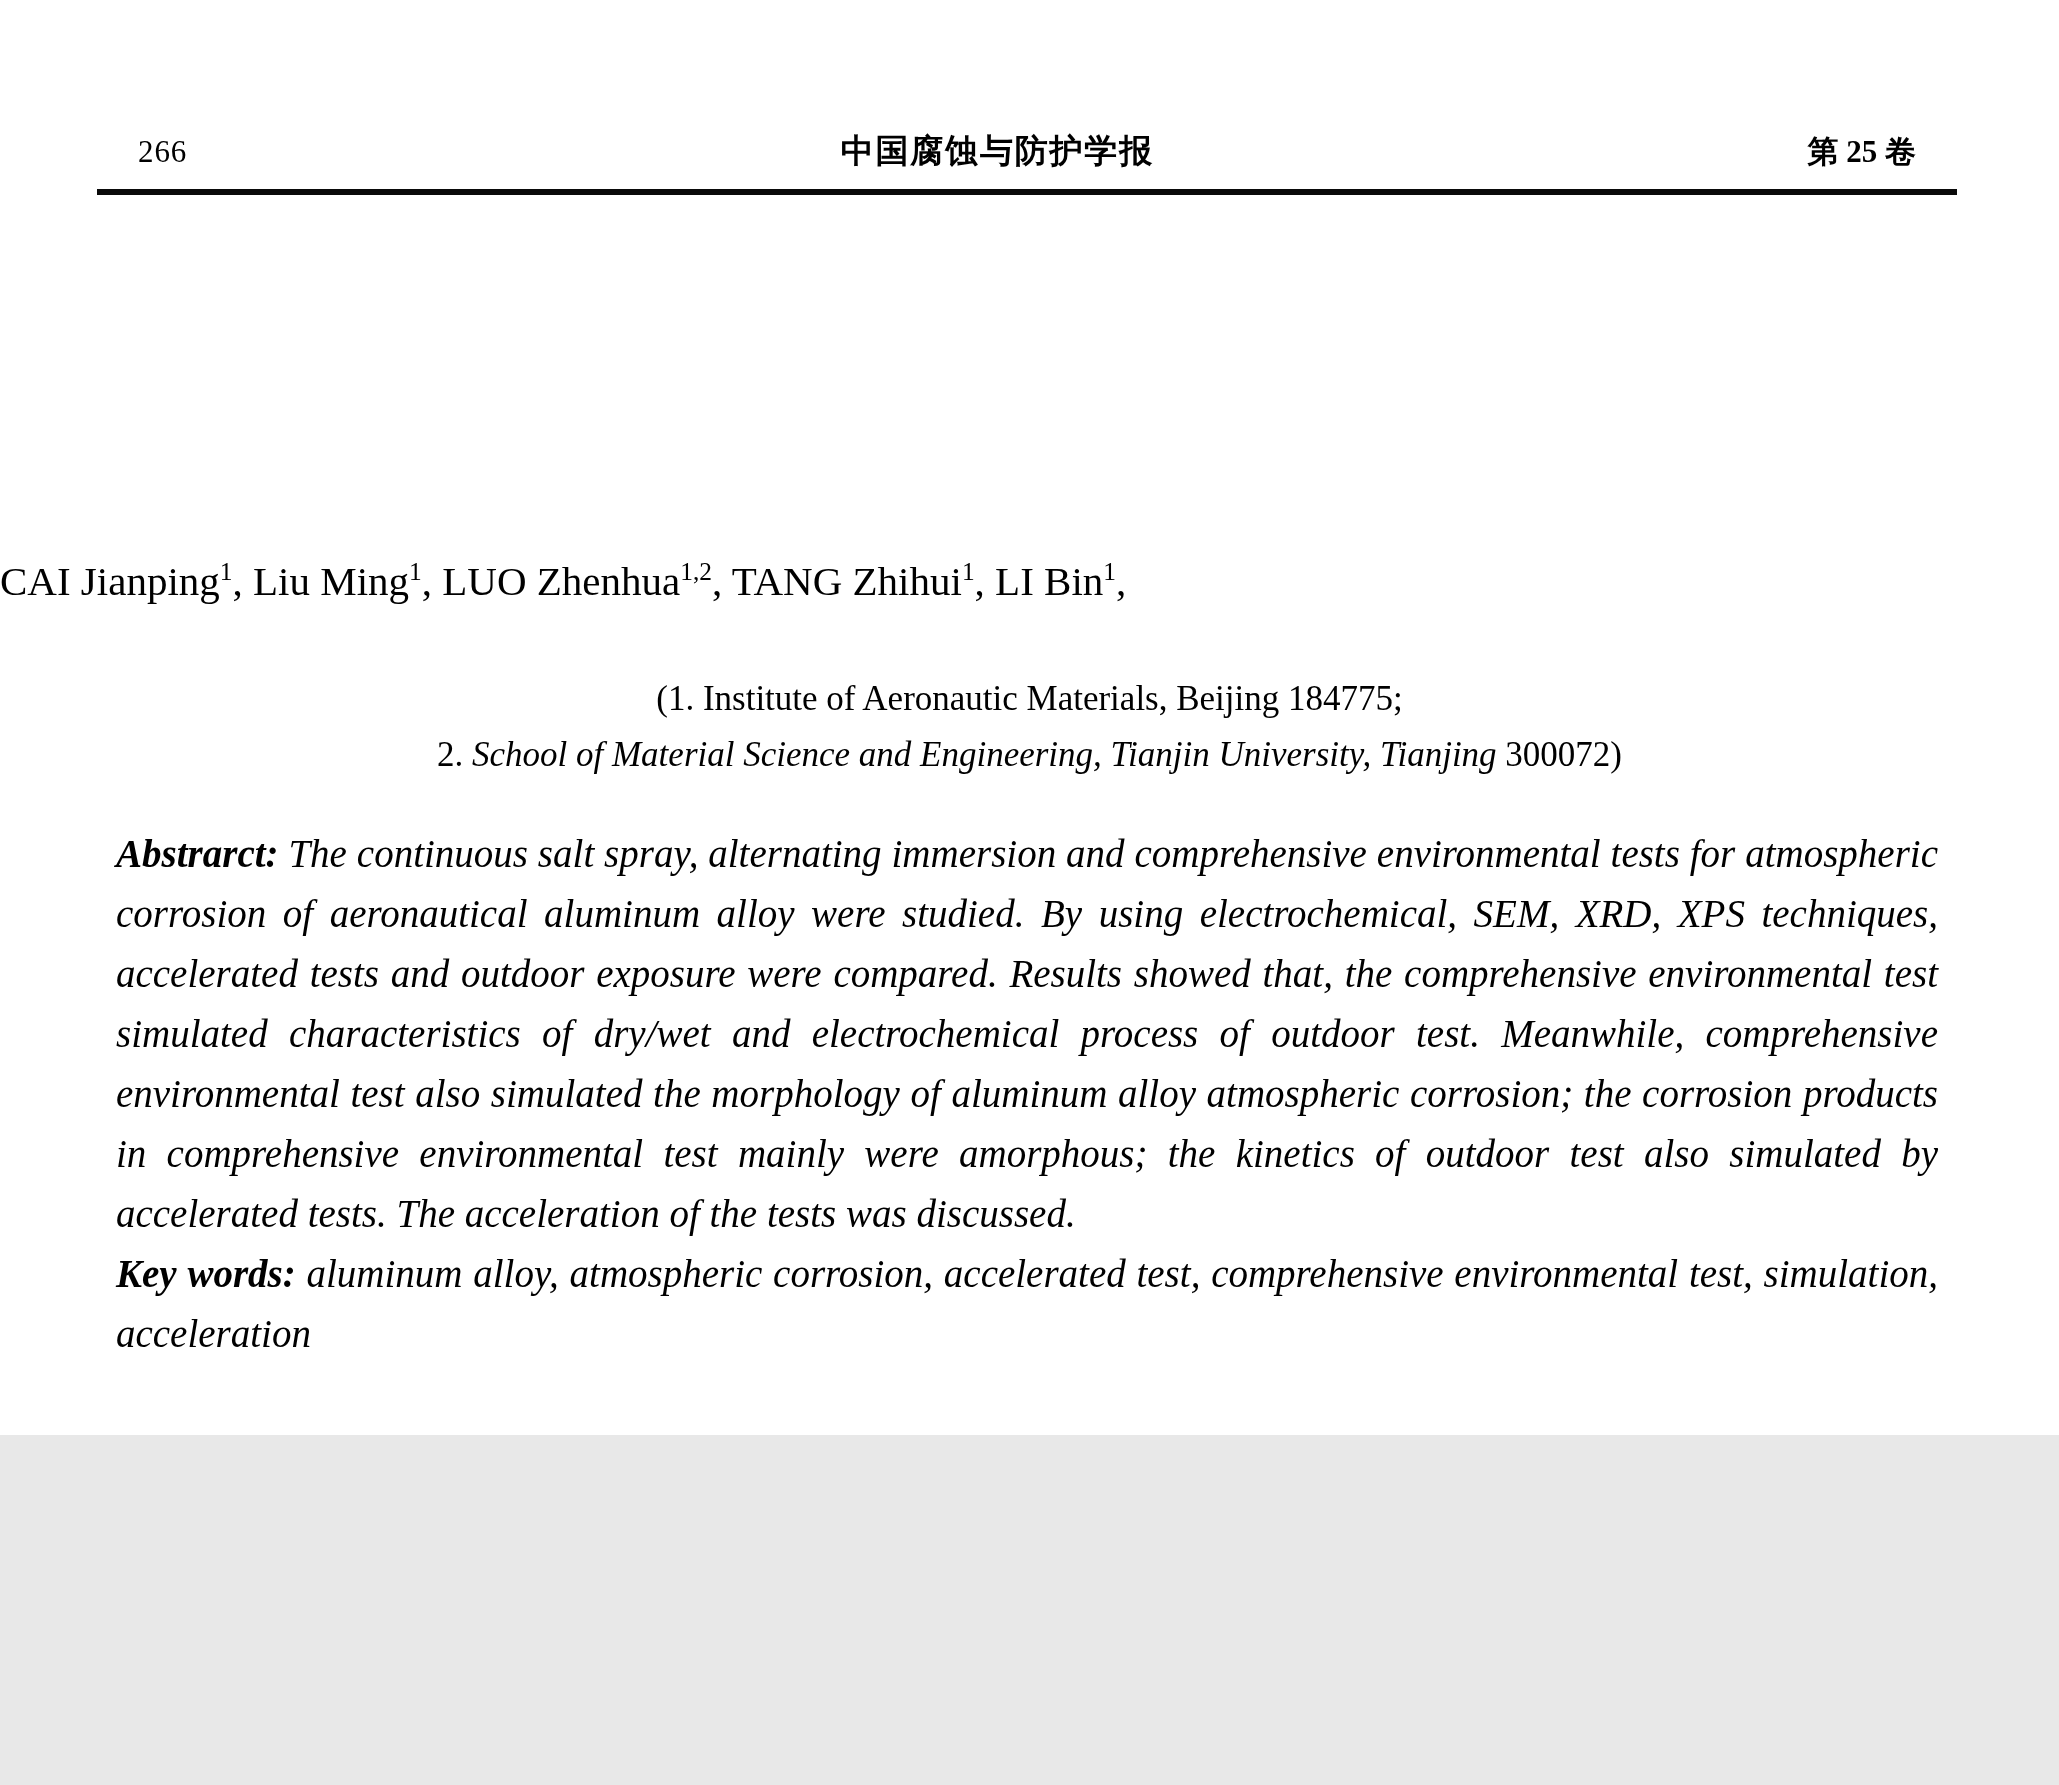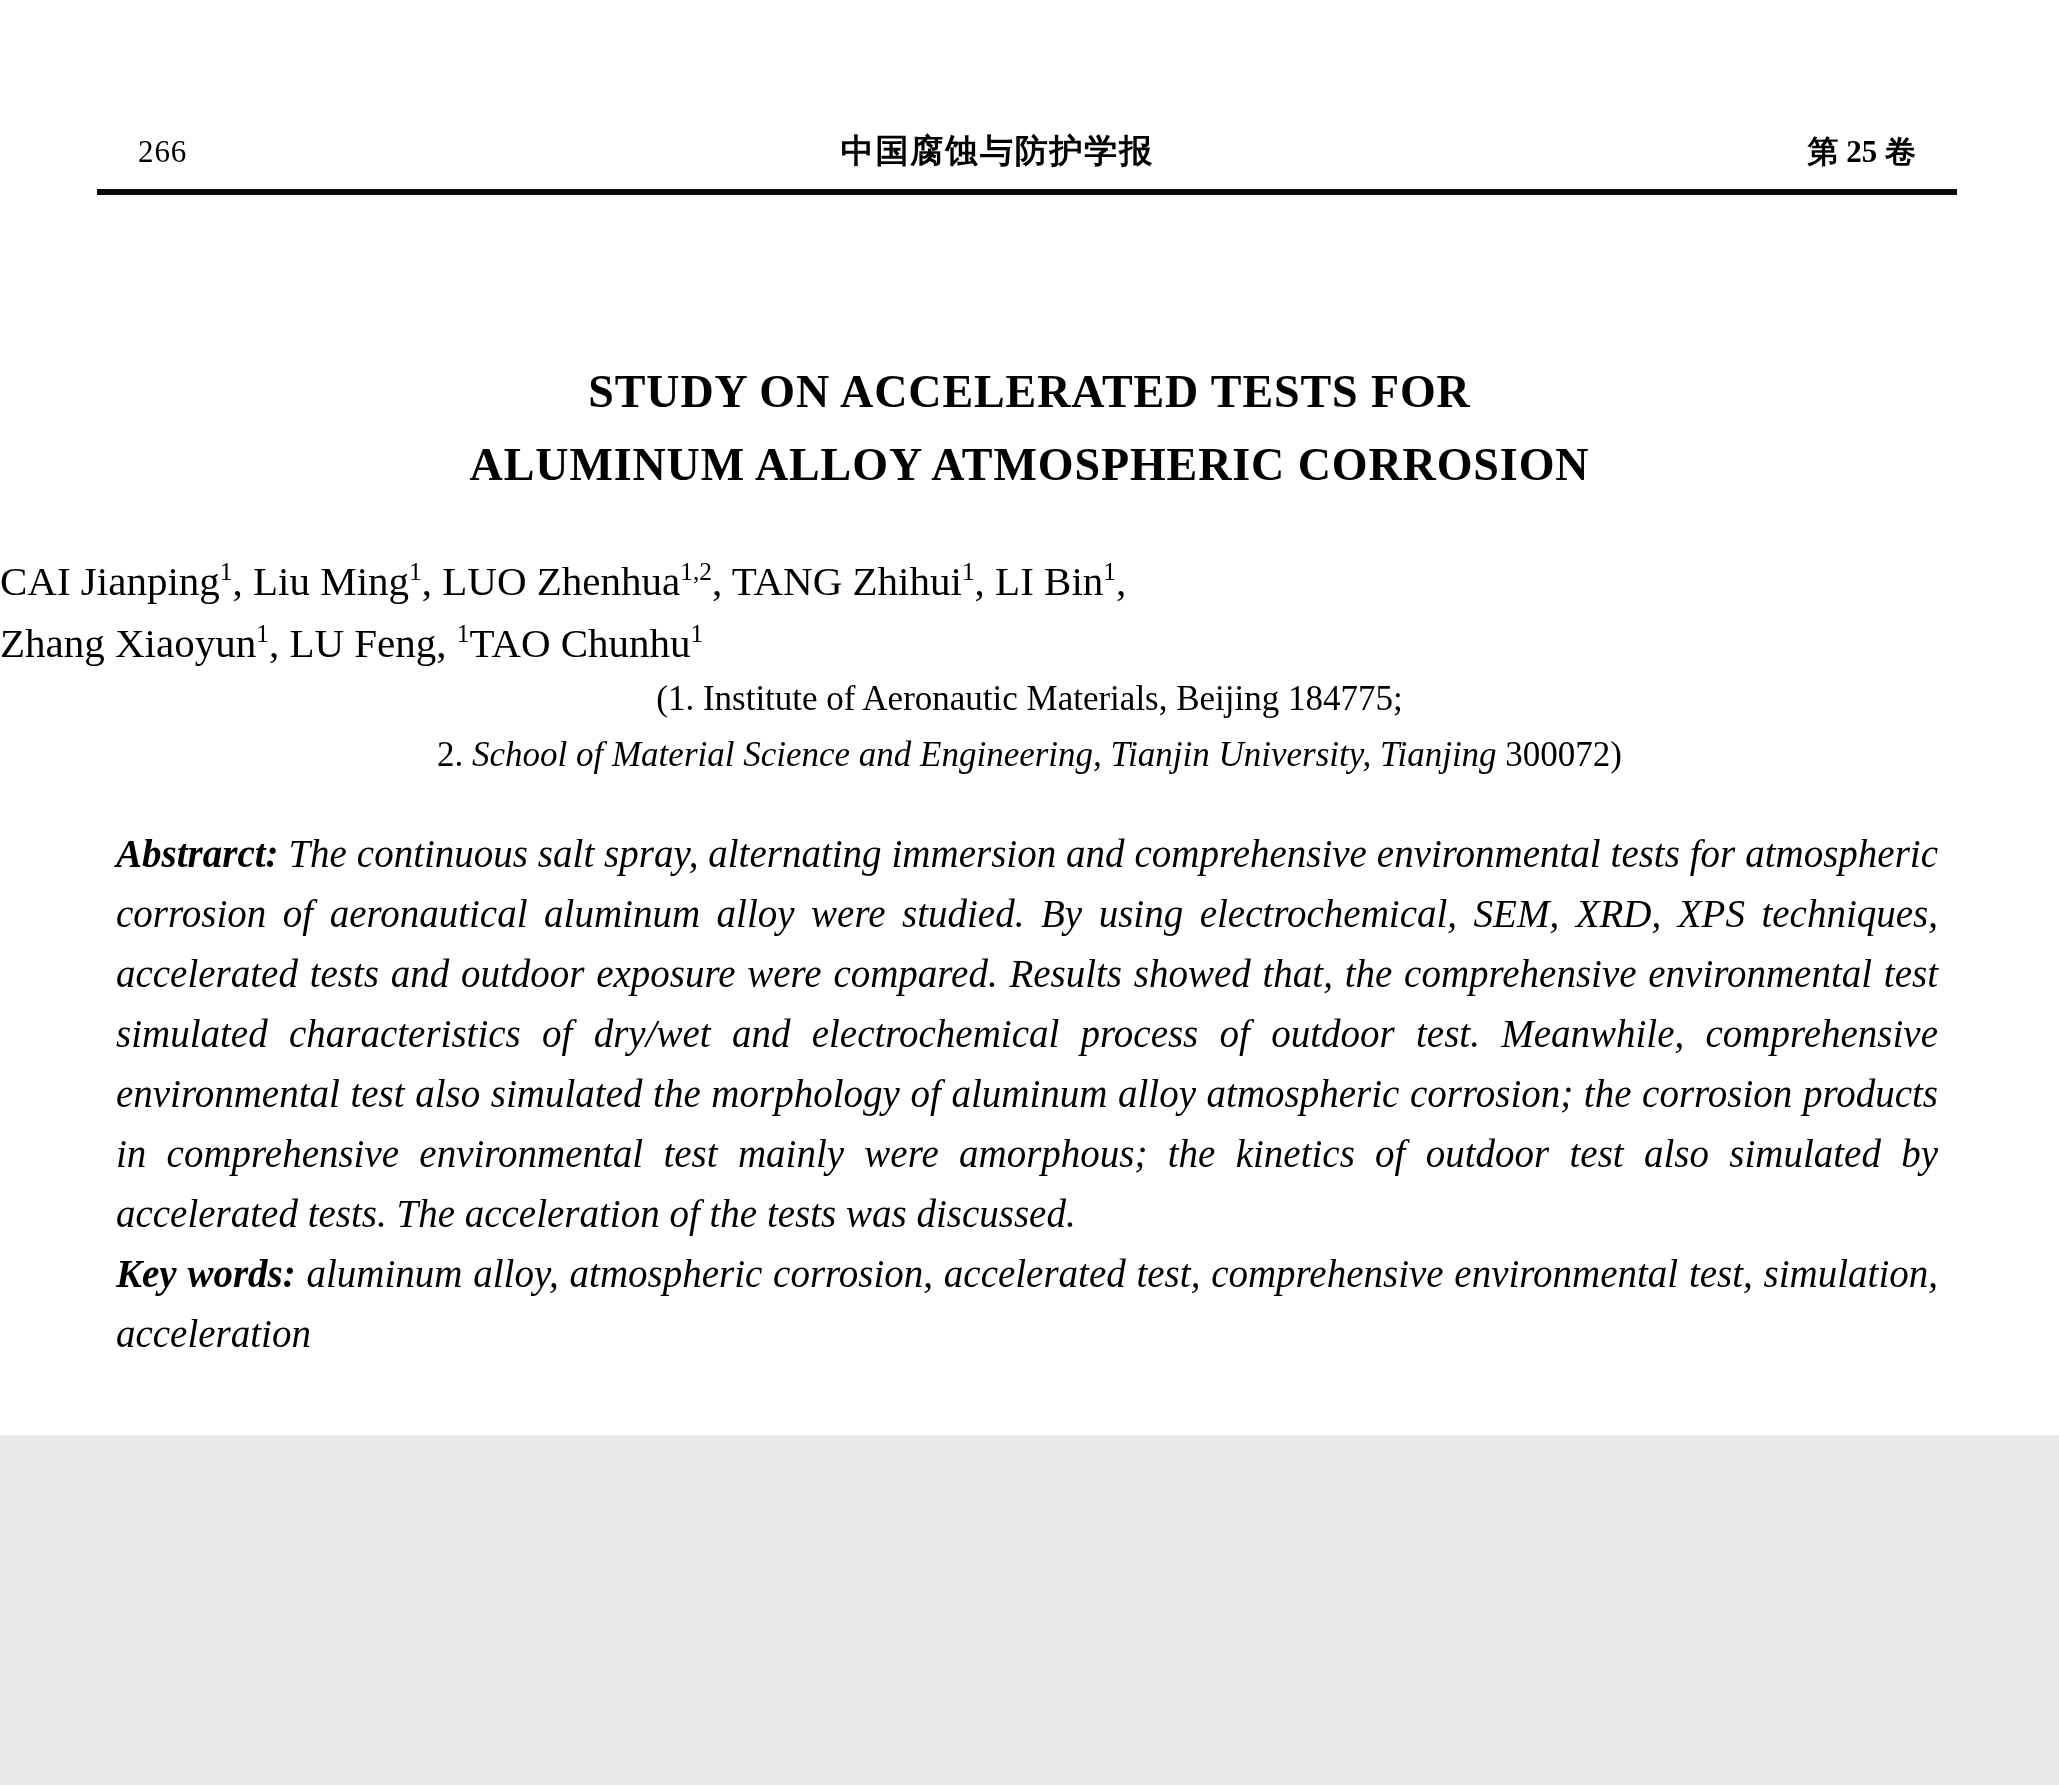--- a/index.html
+++ b/index.html
@@ -104,28 +104,23 @@
 <div class="page">
 
   <div class="header">
     <span class="page-num">266</span>
     <span class="journal">中国腐蚀与防护学报</span>
     <span class="volume">第 25 卷</span>
   </div>
 
   <div class="rule"></div>
 
-  <div class="title">
-    <div>STUDY ON ACCELERATED TESTS FOR</div>
-    <div>ALUMINUM ALLOY ATMOSPHERIC CORROSION</div>
-  </div>
 
   <div class="authors">
     <div class="authors-line"><span>CAI Jianping</span><sup>1</sup><span>, Liu Ming</span><sup>1</sup><span>, LUO Zhenhua</span><sup>1,2</sup><span>, TANG Zhihui</span><sup>1</sup><span>, LI Bin</span><sup>1</sup><span>,</span></div>
-    <div class="authors-line"><span>Zhang Xiaoyun</span><sup>1</sup><span>, LU Feng, </span><sup>1</sup><span>TAO Chunhu</span><sup>1</sup></div>
   </div>
 
   <div class="affils">
     <div class="affil-line"><span>(1. </span><span style="">Institute of Aeronautic Materials, Beijing</span><span> 184775;</span></div>
     <div class="affil-line"><span>2. </span><span style="font-style: italic;">School of Material Science and Engineering, Tianjin University, Tianjing</span><span> 300072)</span></div>
   </div>
 
   <div class="body-text">
     <p class="para"><b class="label">Abstrarct:</b> <span>The continuous salt spray, alternating immersion and comprehensive environmental tests for atmospheric corrosion of aeronautical aluminum alloy were studied. By using electrochemical, SEM, XRD, XPS techniques, accelerated tests and outdoor exposure were compared. Results showed that, the comprehensive environmental test simulated characteristics of dry/wet and electrochemical process of outdoor test. Meanwhile, comprehensive environmental test also simulated the morphology of aluminum alloy atmospheric corrosion; the corrosion products in comprehensive environmental test mainly were amorphous; the kinetics of outdoor test also simulated by accelerated tests. The acceleration of the tests was discussed.</span></p>
     <p class="para"><b class="label">Key words:</b> <span>aluminum alloy, atmospheric corrosion, accelerated test, comprehensive environmental test, simulation, acceleration</span></p>

